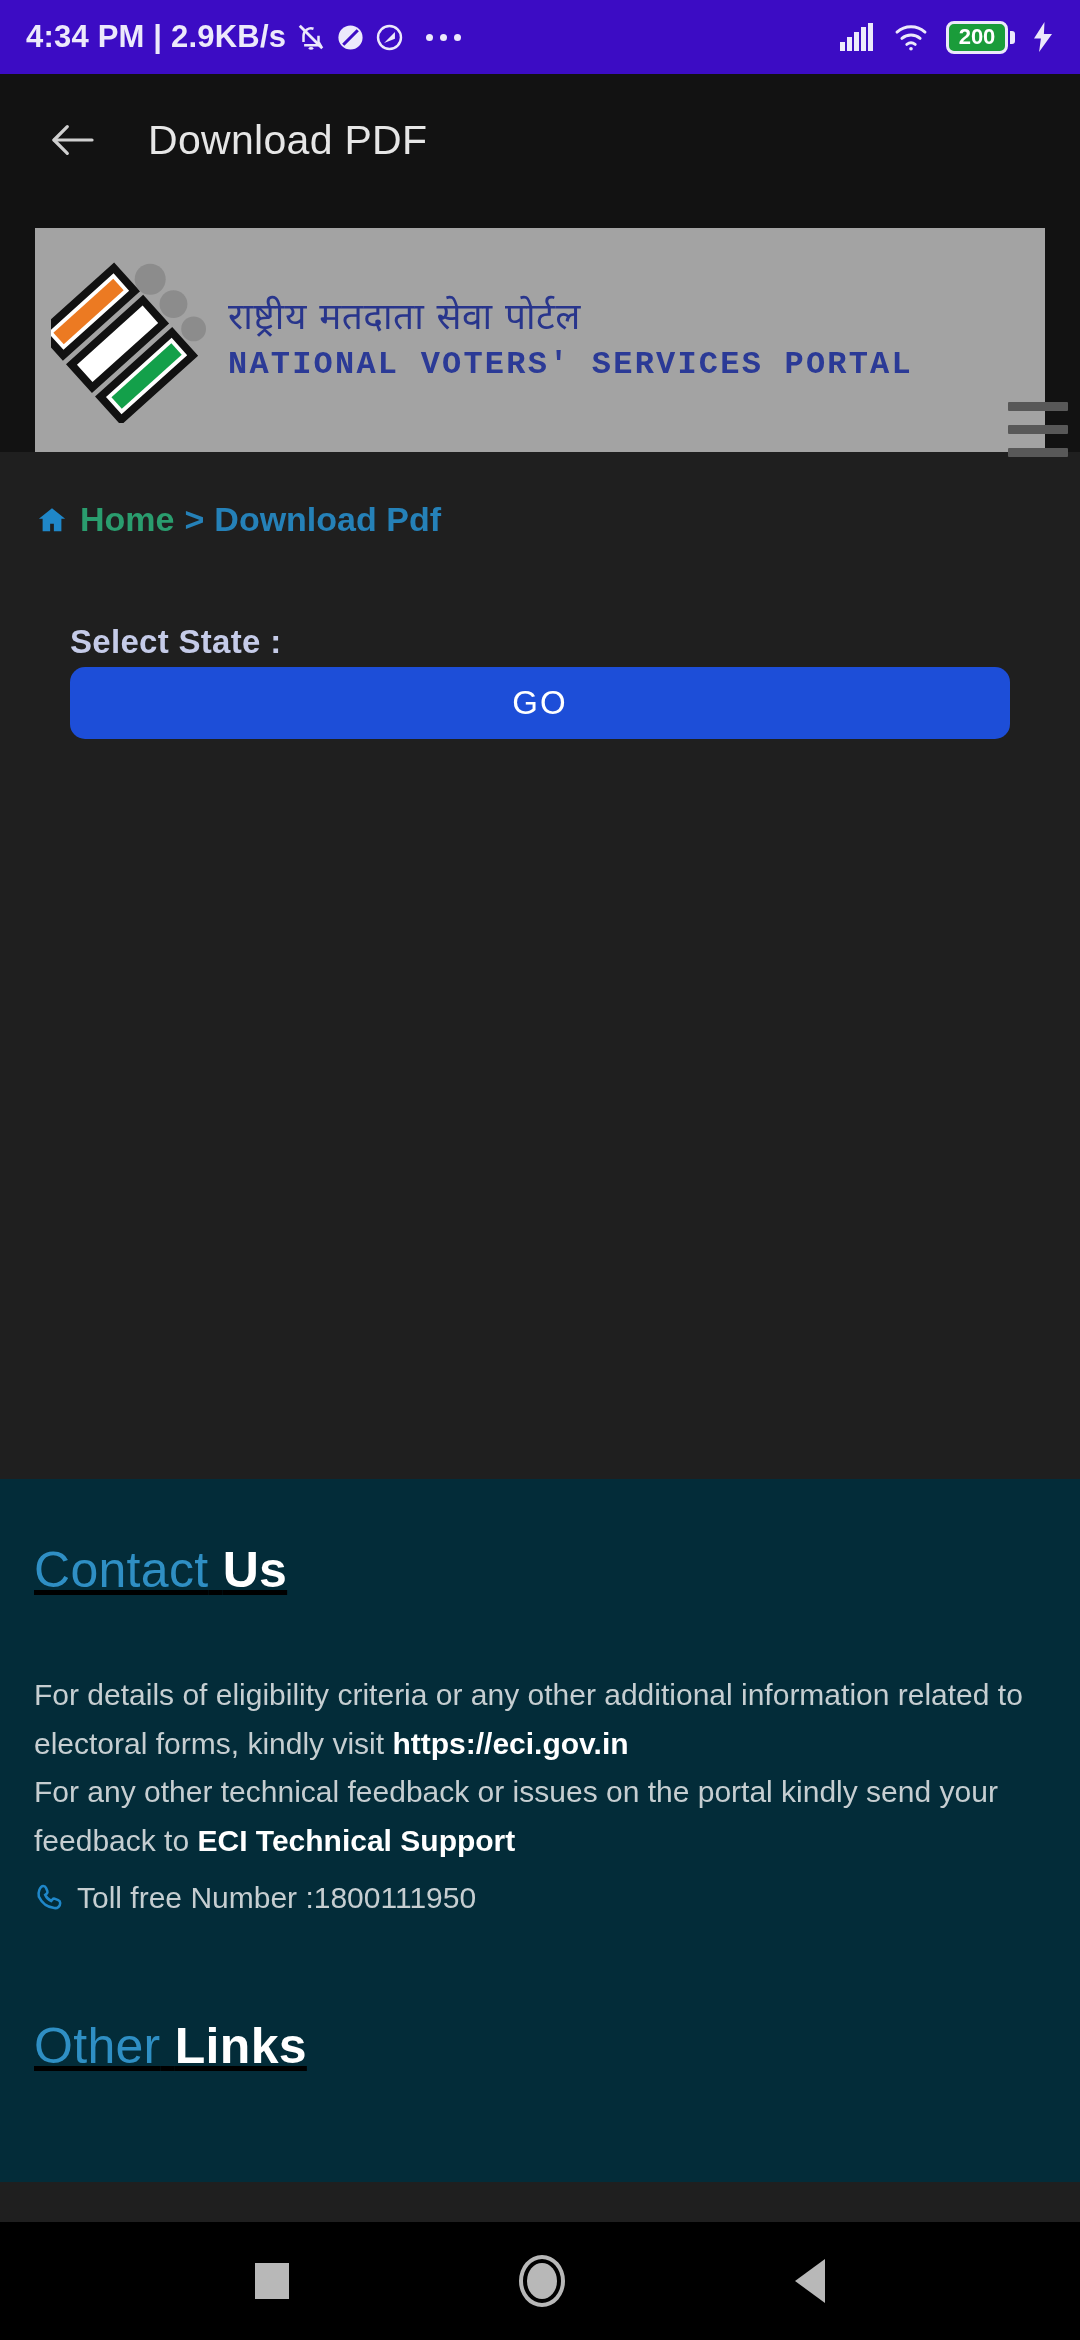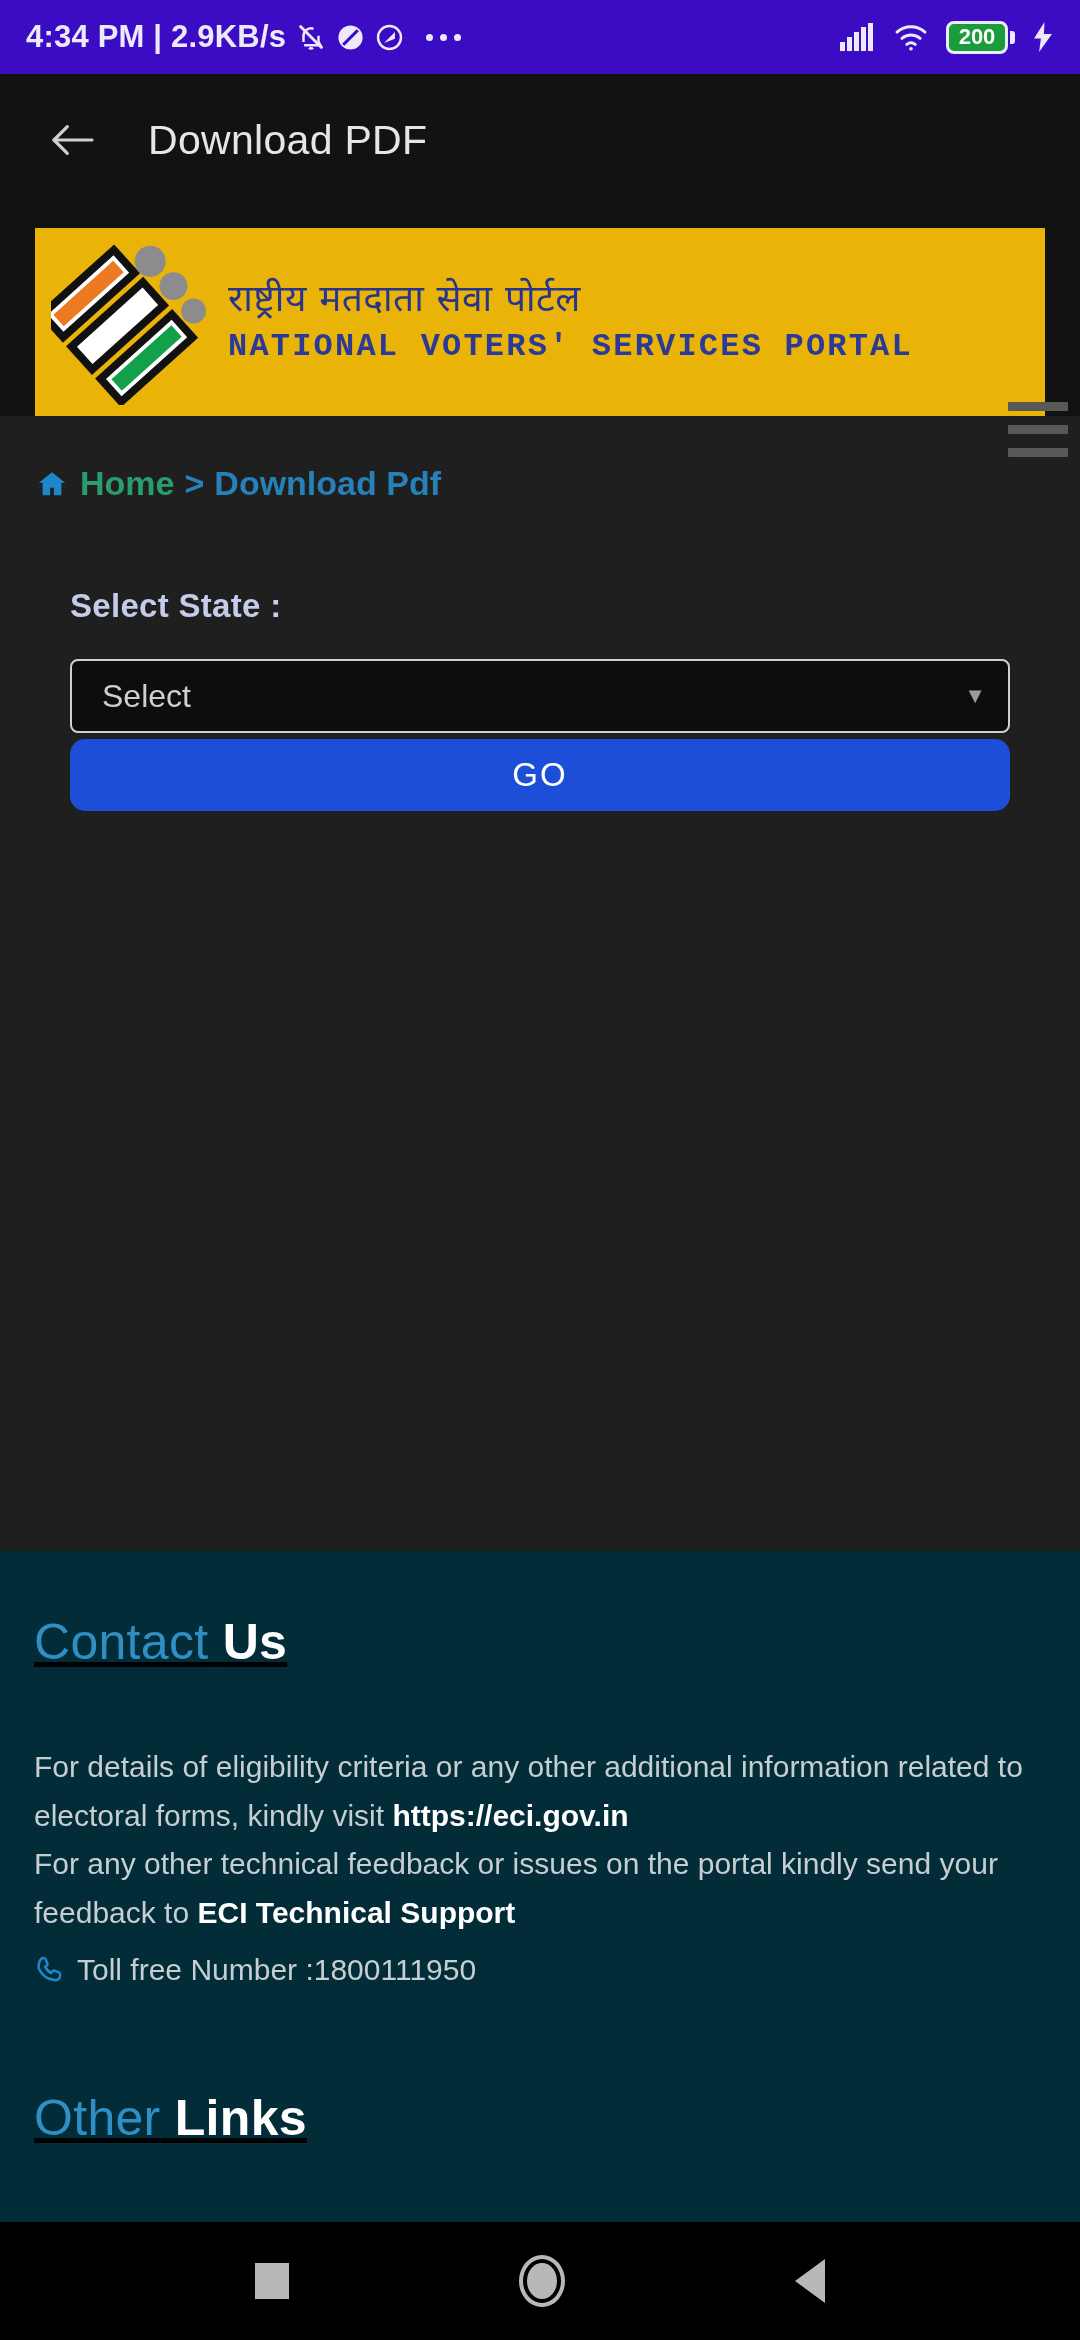--- a/index.html
+++ b/index.html
@@ -51,21 +51,21 @@
   #app-title {
     font-size:41px; color:#e6e6e6; margin-left:40px; letter-spacing:.3px;
   }
 
   
   #page-body { background:#1f1f1f; position:relative; }
 
   
   #banner-area { background:#121212; padding:10px 0 0 0; position:relative; }
   #banner {
-    margin:12px 35px 0 35px; height:188px; background:#eab308;
+    margin:12px 35px 0 35px; height:224px; background:#a3a3a3;
     display:flex; align-items:center; padding-left:16px; overflow:hidden;
   }
   #banner-logo { width:155px; height:165px; flex:none; }
   #banner-text { margin-left:22px; }
   #banner-hindi {
     font-family:"DejaVu Sans", sans-serif;
     font-size:37px; color:#28358c; letter-spacing:.5px; line-height:1.1;
   }
   #banner-english {
     font-size:32px; color:#2b3a96; font-weight:bold;
@@ -253,24 +253,20 @@
         <path d="M12 2.5 1.5 11h3V21h6v-6h3v6h6V11h3z" fill="#1f87c9"></path>
       </svg>
       <span>Home</span>
     </a>
     <span id="breadcrumb-sep">&gt;</span>
     <span id="breadcrumb-current">Download Pdf</span>
   </div>
 
   <div id="form-area">
     <div id="select-state-label">Select State :</div>
-    <div id="state-select">
-      <span id="state-select-value">Select</span>
-      <span id="state-select-caret">▼</span>
-    </div>
     <div id="go-button">
       <span id="go-button-label">GO</span>
     </div>
   </div>
 
   <div id="content-spacer"></div>
 
   <div id="footer">
     <div class="footer-heading">
       <span class="fh-blue">Contact</span>

